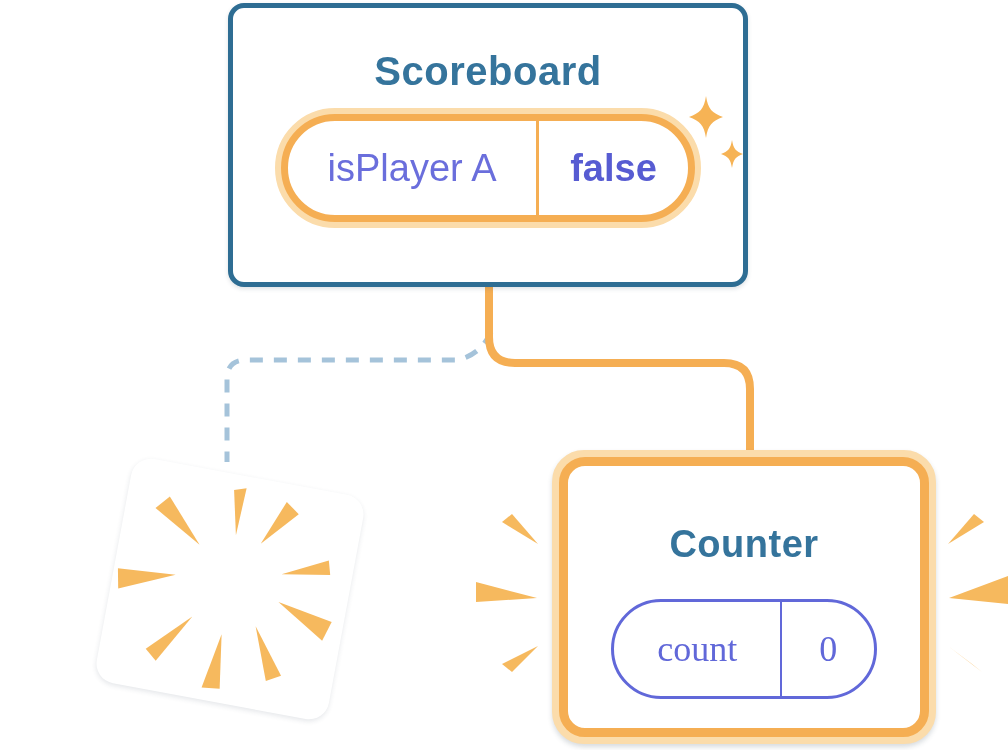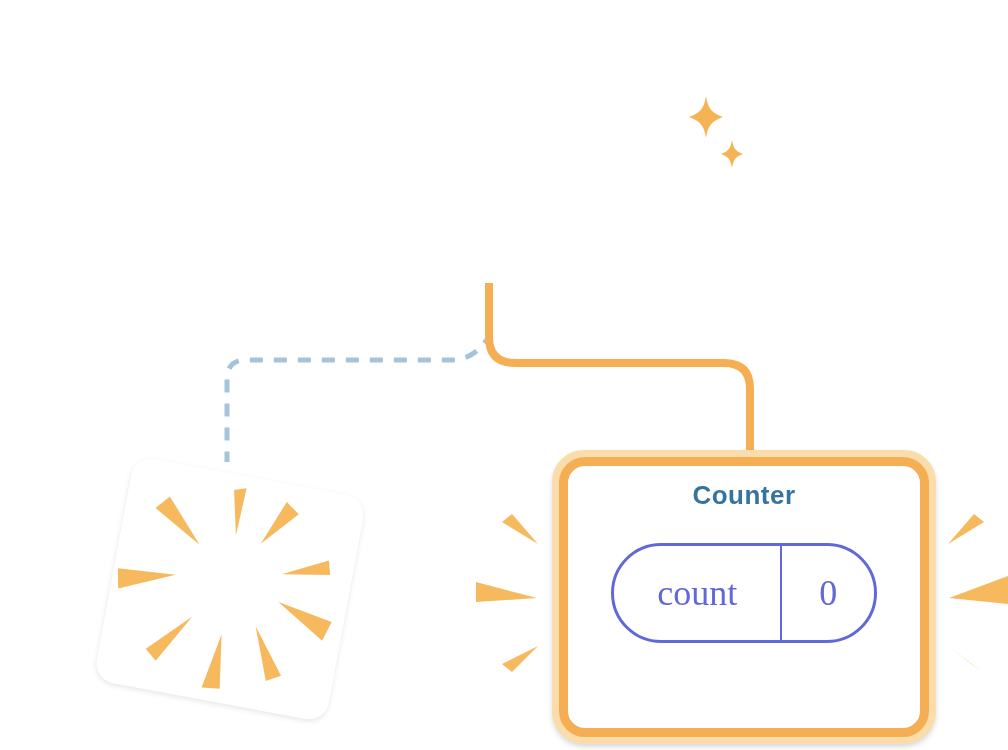--- a/index.html
+++ b/index.html
@@ -59,21 +59,21 @@
     background: #fbdcab;
     box-shadow: 0 3px 5px rgba(40,60,80,0.18);
     z-index: 2;
   }
   .counter-inner {
     width: 100%; height: 100%; box-sizing: border-box;
     border: 9px solid #f5ae53; border-radius: 26px;
     background: #ffffff;
     display: flex; flex-direction: column; align-items: center;
   }
-  .counter-inner .card-title { margin-top: 16px; font-size: 26px; }
+  .counter-inner .card-title { margin-top: 59px; font-size: 38px; }
 
   
   .count-pill {
     margin-top: 34px;
     width: 266px; height: 100px; box-sizing: border-box;
     border: 3px solid #6168d9; border-radius: 52px;
     background: #ffffff;
     display: flex; align-items: stretch; overflow: hidden;
   }
   .count-pill .pill-cell {
@@ -105,20 +105,30 @@
 
 <div class="stage">
 
   <svg class="connectors" width="1008" height="750" viewBox="0 0 1008 750">
 
     <path d="M491 332 C484 347 474 356 458 360 L246 360 Q227 360 227 379 L227 462" fill="none" stroke="#a5c3da" stroke-width="5" stroke-dasharray="13 11"></path>
 
     <path d="M489 283 L489 337 Q489 363 515 363 L724 363 Q750 363 750 389 L750 460" fill="none" stroke="#f5ae53" stroke-width="8"></path>
   </svg>
 
+  <div class="scoreboard-card">
+    <div class="card-title">Scoreboard</div>
+    <div class="state-pill-outer">
+      <div class="state-pill-inner">
+        <div class="pill-cell pill-name">isPlayer A</div>
+        <div class="pill-divider"></div>
+        <div class="pill-cell pill-value">false</div>
+      </div>
+    </div>
+  </div>
 
   <svg class="sparkles" width="64" height="78" viewBox="0 0 64 78">
     <path fill="#f6b355" d="M20,2 C22,15 26,19 37,23 C26,27 22,31 20,44 C18,31 14,27 3,23 C14,19 18,15 20,2 Z"></path>
     <path fill="#f6b355" d="M46,46 C47.5,55 50,57.5 57,60 C50,62.5 47.5,65 46,74 C44.5,65 42,62.5 35,60 C42,57.5 44.5,55 46,46 Z"></path>
   </svg>
 
   <div class="poof-card">
     <svg width="236" height="228" viewBox="0 0 236 228">
       <g fill="#f6b95e">
         <polygon points="114,60 104,16 116,12"></polygon>

